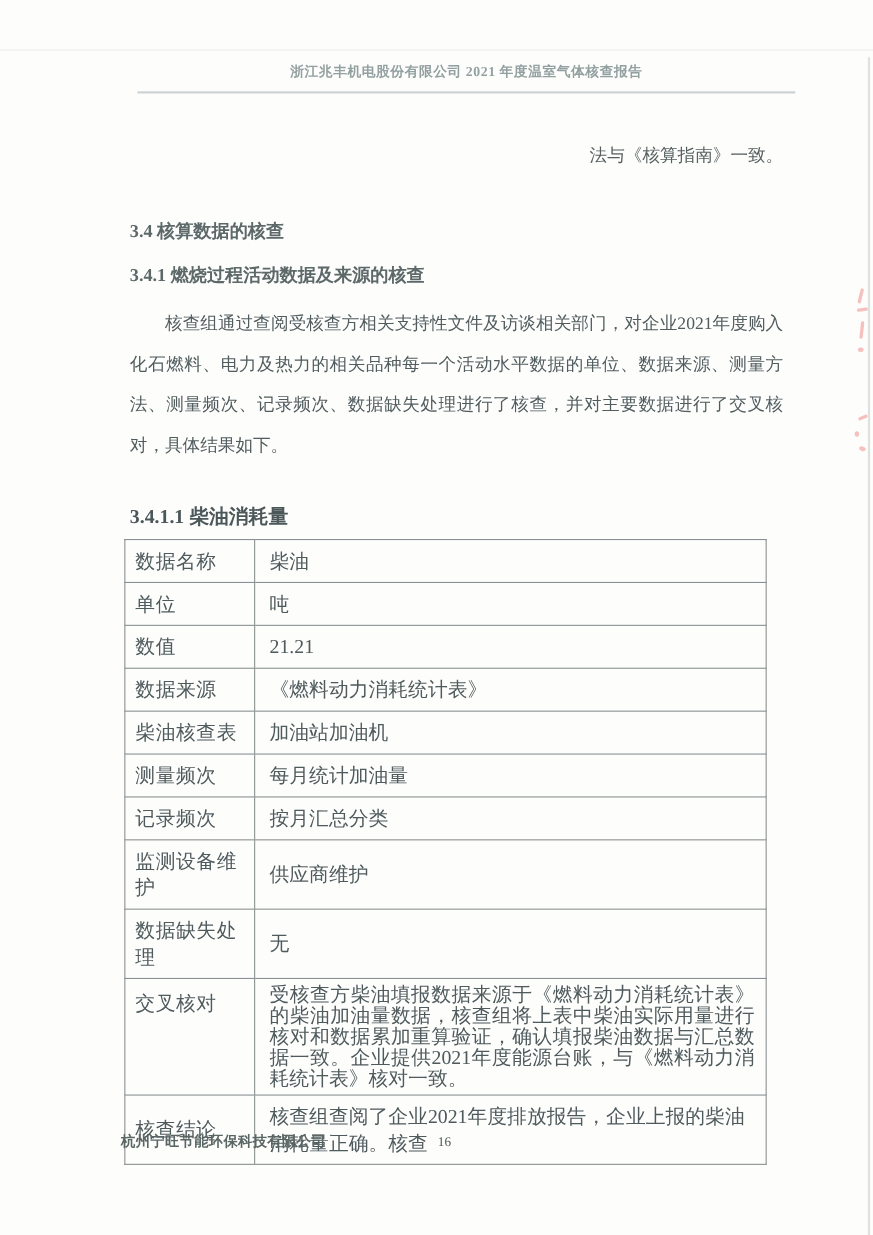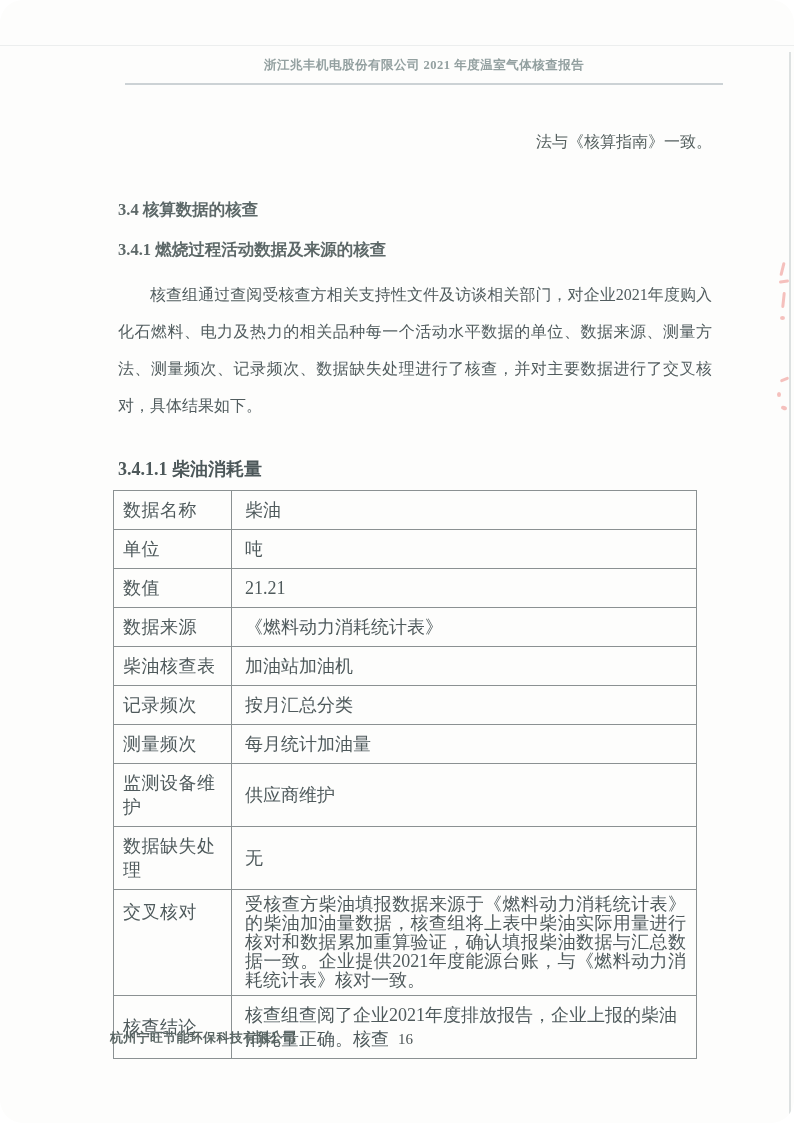--- a/index.html
+++ b/index.html
@@ -3,21 +3,20 @@
 <meta charset="utf-8">
 <style>
   html,body{margin:0;padding:0;background:#ffffff;}
   .page{
     position:relative;
     width:794px;height:1123px;
     background:#fdfdfc;
     overflow:hidden;
     font-family:"Liberation Serif","DejaVu Serif",serif;
     color:#4f5a5c;
-    border-radius:23px;
   }
   
   .scan-top-line{position:absolute;top:45px;left:0;width:794px;height:1px;background:#eceeee;}
   .scan-right-line{position:absolute;top:52px;left:789px;width:2px;height:1071px;background:#dde1e1;}
   .red-stroke{position:absolute;background:#ef8e88;opacity:.55;border-radius:2px;}
   .rs1{left:781px;top:262px;width:3px;height:14px;transform:rotate(14deg);}
   .rs2{left:779px;top:280px;width:10px;height:3px;transform:rotate(-8deg);}
   .rs3{left:782px;top:292px;width:3px;height:16px;transform:rotate(6deg);}
   .rs4{left:780px;top:316px;width:5px;height:4px;border-radius:50%;}
   .rs5{left:780px;top:378px;width:9px;height:3px;transform:rotate(-22deg);}
@@ -52,21 +51,21 @@
     border:1px solid #8b9192;
     font-size:18px;color:#4f5a5c;
     vertical-align:middle;
   }
   td.lbl{width:104px;padding:7px 4px 7px 9px;letter-spacing:.5px;}
   td.val{padding:7px 10px 7px 13px;}
   tr.tall td.val{line-height:19px;padding-top:5px;padding-bottom:5px;text-align:justify;text-justify:inter-ideograph;}
   tr.tall td.lbl{vertical-align:top;padding-top:10px;}
   
   .footer-company{position:absolute;top:1029px;left:110px;font-size:13px;font-weight:bold;color:#5a6664;letter-spacing:.3px;}
-  .page-number{position:absolute;top:1031px;left:398px;font-size:15px;color:#4c5456;}
+  .page-number{position:absolute;top:1031px;left:398px;font-size:12px;color:#4c5456;}
 </style>
 </head>
 <body>
 
 <div class="page">
 
   <div class="scan-top-line"></div>
   <div class="scan-right-line"></div>
 
   <span class="red-stroke rs1"></span>
@@ -108,26 +107,26 @@
         </tr>
         <tr>
           <td class="lbl">数据来源</td>
           <td class="val">《燃料动力消耗统计表》</td>
         </tr>
         <tr>
           <td class="lbl">柴油核查表</td>
           <td class="val">加油站加油机</td>
         </tr>
         <tr>
+          <td class="lbl">测量频次</td>
+          <td class="val">每月统计加油量</td>
+        </tr>
+        <tr>
           <td class="lbl">记录频次</td>
           <td class="val">按月汇总分类</td>
-        </tr>
-        <tr>
-          <td class="lbl">测量频次</td>
-          <td class="val">每月统计加油量</td>
         </tr>
         <tr>
           <td class="lbl">监测设备维护</td>
           <td class="val">供应商维护</td>
         </tr>
         <tr>
           <td class="lbl">数据缺失处理</td>
           <td class="val">无</td>
         </tr>
         <tr class="tall">

